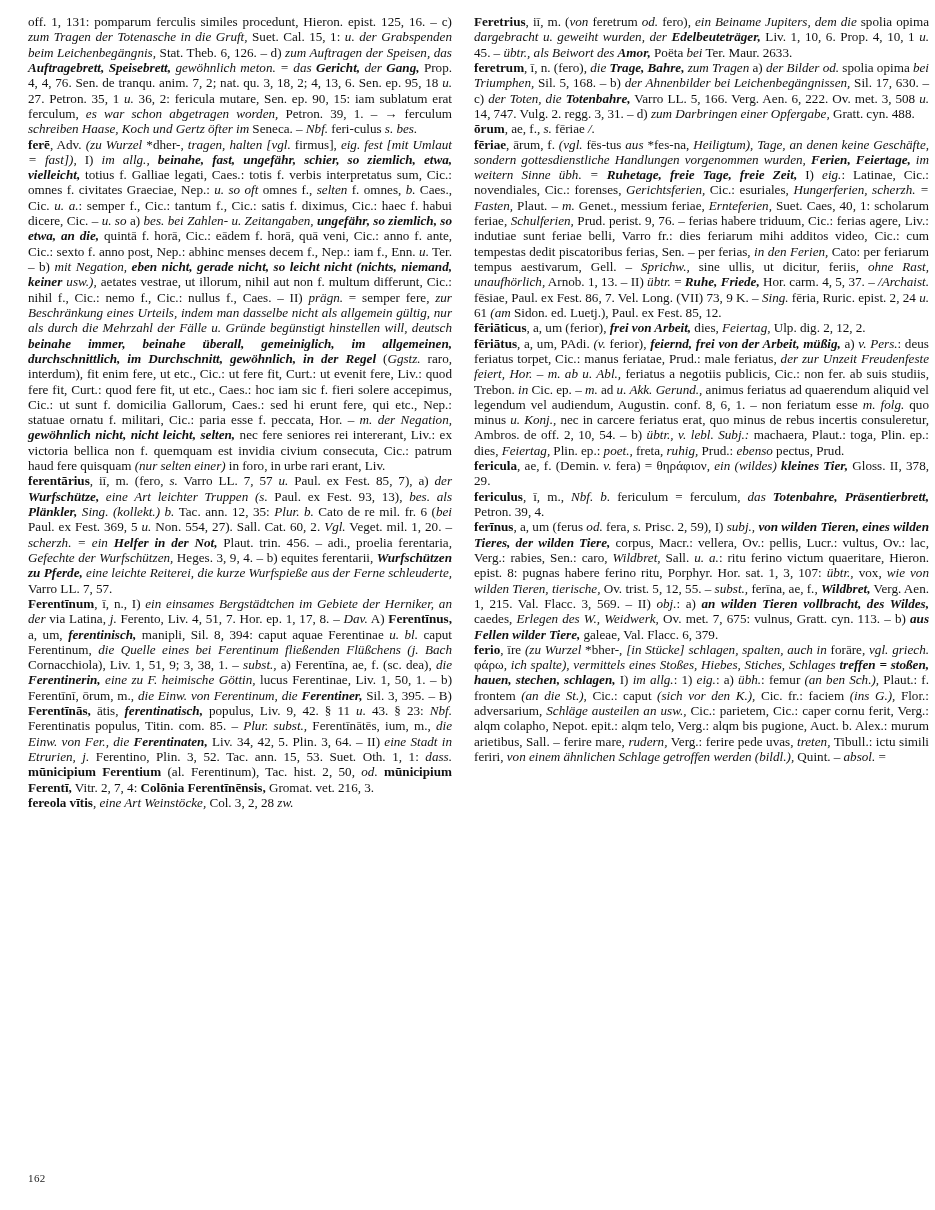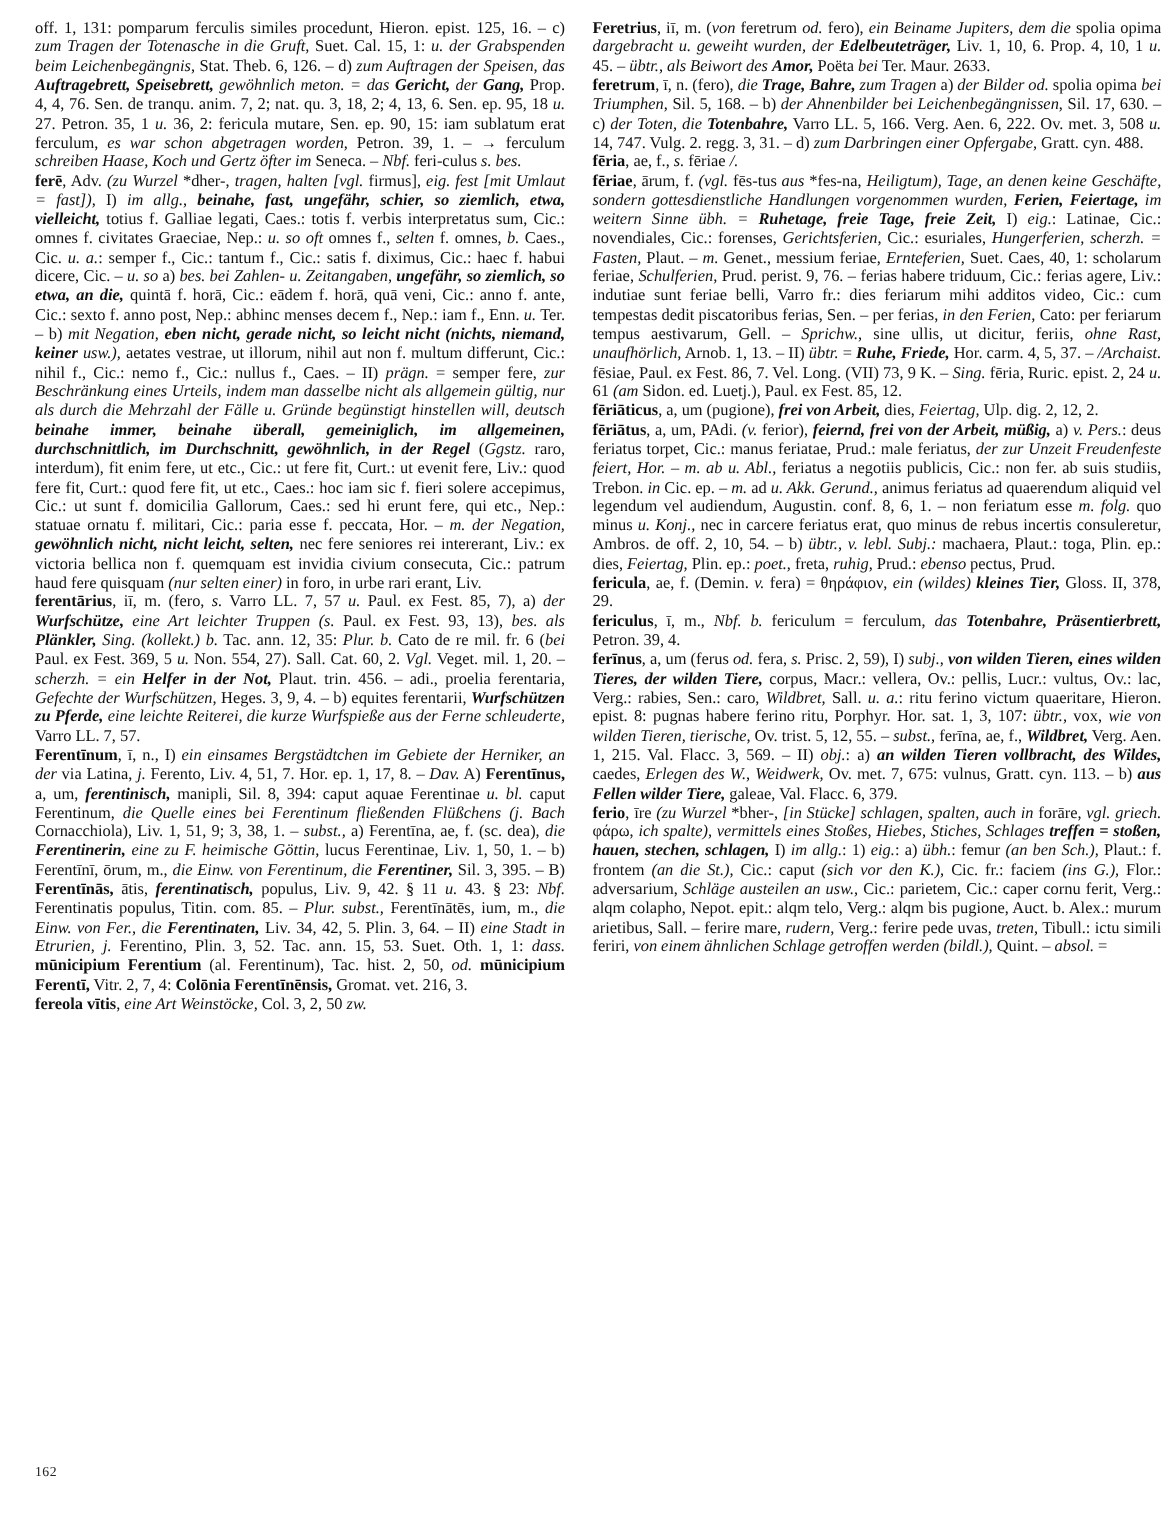--- a/index.html
+++ b/index.html
@@ -66,28 +66,28 @@
 </head>
 <body>
 
 <div id="page">
   <div id="columns">
     <div class="column left" id="col-left">
         <p class="entry"><span>off. 1, 131: pomparum ferculis similes procedunt, Hieron. epist. 125, 16. – c) </span><span class="i">zum Tragen der Totenasche in die Gruft,</span><span> Suet. Cal. 15, 1: </span><span class="i">u. der Grabspenden beim Leichenbegängnis,</span><span> Stat. Theb. 6, 126. – d) </span><span class="i">zum Auftragen der Speisen, das </span><span class="bi">Auftragebrett, Speisebrett,</span><span class="i"> gewöhnlich meton. = das </span><span class="bi">Gericht,</span><span class="i"> der </span><span class="bi">Gang,</span><span> Prop. 4, 4, 76. Sen. de tranqu. anim. 7, 2; nat. qu. 3, 18, 2; 4, 13, 6. Sen. ep. 95, 18 </span><span class="i">u.</span><span> 27. Petron. 35, 1 </span><span class="i">u.</span><span> 36, 2: fericula mutare, Sen. ep. 90, 15: iam sublatum erat ferculum, </span><span class="i">es war schon abgetragen worden,</span><span> Petron. 39, 1. – </span><span>→</span><span> ferculum </span><span class="i">schreiben Haase, Koch und Gertz öfter im</span><span> Seneca. – </span><span class="i">Nbf.</span><span> feri-culus </span><span class="i">s. bes.</span></p>
         <p class="entry"><span class="b">ferē</span><span>, Adv. </span><span class="i">(zu Wurzel</span><span> *dher-, </span><span class="i">tragen, halten [vgl.</span><span> firmus], </span><span class="i">eig. fest [mit Umlaut = fast]),</span><span> I) </span><span class="i">im allg.,</span><span> </span><span class="bi">beinahe, fast, ungefähr, schier, so ziemlich, etwa, vielleicht,</span><span> totius f. Galliae legati, Caes.: totis f. verbis interpretatus sum, Cic.: omnes f. civitates Graeciae, Nep.: </span><span class="i">u. so oft</span><span> omnes f., </span><span class="i">selten</span><span> f. omnes, </span><span class="i">b.</span><span> Caes., Cic. </span><span class="i">u. a.</span><span>: semper f., Cic.: tantum f., Cic.: satis f. diximus, Cic.: haec f. habui dicere, Cic. – </span><span class="i">u. so</span><span> a) </span><span class="i">bes. bei Zahlen- u. Zeitangaben, </span><span class="bi">ungefähr, so ziemlich, so etwa, an die,</span><span> quintā f. horā, Cic.: eādem f. horā, quā veni, Cic.: anno f. ante, Cic.: sexto f. anno post, Nep.: abhinc menses decem f., Nep.: iam f., Enn. </span><span class="i">u.</span><span> Ter. – b) </span><span class="i">mit Negation, </span><span class="bi">eben nicht, gerade nicht, so leicht nicht (nichts, niemand, keiner </span><span class="i">usw.),</span><span> aetates vestrae, ut illorum, nihil aut non f. multum differunt, Cic.: nihil f., Cic.: nemo f., Cic.: nullus f., Caes. – II) </span><span class="i">prägn.</span><span> = semper fere, </span><span class="i">zur Beschränkung eines Urteils, indem man dasselbe nicht als allgemein gültig, nur als durch die Mehrzahl der Fälle u. Gründe begünstigt hinstellen will, deutsch </span><span class="bi">beinahe immer, beinahe überall, gemeiniglich, im allgemeinen, durchschnittlich, im Durchschnitt, gewöhnlich, in der Regel</span><span> (</span><span class="i">Ggstz.</span><span> raro, interdum), fit enim fere, ut etc., Cic.: ut fere fit, Curt.: ut evenit fere, Liv.: quod fere fit, Curt.: quod fere fit, ut etc., Caes.: hoc iam sic f. fieri solere accepimus, Cic.: ut sunt f. domicilia Gallorum, Caes.: sed hi erunt fere, qui etc., Nep.: statuae ornatu f. militari, Cic.: paria esse f. peccata, Hor. – </span><span class="i">m. der Negation, </span><span class="bi">gewöhnlich nicht, nicht leicht, selten,</span><span> nec fere seniores rei intererant, Liv.: ex victoria bellica non f. quemquam est invidia civium consecuta, Cic.: patrum haud fere quisquam </span><span class="i">(nur selten einer)</span><span> in foro, in urbe rari erant, Liv.</span></p>
         <p class="entry"><span class="b">ferentārius</span><span>, iī, m. (fero, </span><span class="i">s.</span><span> Varro LL. 7, 57 </span><span class="i">u.</span><span> Paul. ex Fest. 85, 7), a) </span><span class="i">der </span><span class="bi">Wurfschütze,</span><span class="i"> eine Art leichter Truppen (s.</span><span> Paul. ex Fest. 93, 13), </span><span class="i">bes. als </span><span class="bi">Plänkler,</span><span class="i"> Sing. (kollekt.)</span><span> </span><span class="i">b.</span><span> Tac. ann. 12, 35: </span><span class="i">Plur. b.</span><span> Cato de re mil. fr. 6 (</span><span class="i">bei</span><span> Paul. ex Fest. 369, 5 </span><span class="i">u.</span><span> Non. 554, 27). Sall. Cat. 60, 2. </span><span class="i">Vgl.</span><span> Veget. mil. 1, 20. – </span><span class="i">scherzh. = ein </span><span class="bi">Helfer in der Not,</span><span> Plaut. trin. 456. – adi., proelia ferentaria, </span><span class="i">Gefechte der Wurfschützen,</span><span> Heges. 3, 9, 4. – b) equites ferentarii, </span><span class="bi">Wurfschützen zu Pferde,</span><span class="i"> eine leichte Reiterei, die kurze Wurfspieße aus der Ferne schleuderte,</span><span> Varro LL. 7, 57.</span></p>
         <p class="entry"><span class="b">Ferentīnum</span><span>, ī, n., I) </span><span class="i">ein einsames Bergstädtchen im Gebiete der Herniker, an der</span><span> via Latina, </span><span class="i">j.</span><span> Ferento, Liv. 4, 51, 7. Hor. ep. 1, 17, 8. – </span><span class="i">Dav.</span><span> A) </span><span class="b">Ferentīnus,</span><span> a, um, </span><span class="bi">ferentinisch,</span><span> manipli, Sil. 8, 394: caput aquae Ferentinae </span><span class="i">u. bl.</span><span> caput Ferentinum, </span><span class="i">die Quelle eines bei Ferentinum fließenden Flüßchens (j. Bach</span><span> Cornacchiola), Liv. 1, 51, 9; 3, 38, 1. – </span><span class="i">subst.,</span><span> a) Ferentīna, ae, f. (sc. dea), </span><span class="i">die </span><span class="bi">Ferentinerin,</span><span class="i"> eine zu F. heimische Göttin,</span><span> lucus Ferentinae, Liv. 1, 50, 1. – b) Ferentīnī, ōrum, m., </span><span class="i">die Einw. von Ferentinum, die </span><span class="bi">Ferentiner,</span><span> Sil. 3, 395. – B) </span><span class="b">Ferentīnās,</span><span> ātis, </span><span class="bi">ferentinatisch,</span><span> populus, Liv. 9, 42. § 11 </span><span class="i">u.</span><span> 43. § 23: </span><span class="i">Nbf.</span><span> Ferentinatis populus, Titin. com. 85. – </span><span class="i">Plur. subst.,</span><span> Ferentīnātēs, ium, m., </span><span class="i">die Einw. von Fer., die </span><span class="bi">Ferentinaten,</span><span> Liv. 34, 42, 5. Plin. 3, 64. – II) </span><span class="i">eine Stadt in Etrurien, j.</span><span> Ferentino, Plin. 3, 52. Tac. ann. 15, 53. Suet. Oth. 1, 1: </span><span class="i">dass.</span><span> </span><span class="b">mūnicipium Ferentium</span><span> (al. Ferentinum), Tac. hist. 2, 50, </span><span class="i">od.</span><span> </span><span class="b">mūnicipium Ferentī,</span><span> Vitr. 2, 7, 4: </span><span class="b">Colōnia Ferentīnēnsis,</span><span> Gromat. vet. 216, 3.</span></p>
-        <p class="entry"><span class="b">fereola vītis</span><span>, </span><span class="i">eine Art Weinstöcke,</span><span> Col. 3, 2, 50 </span><span class="i">zw.</span></p>
+        <p class="entry"><span class="b">fereola vītis</span><span>, </span><span class="i">eine Art Weinstöcke,</span><span> Col. 3, 2, 28 </span><span class="i">zw.</span></p>
       </div>
     <div class="column right" id="col-right">
         <p class="entry"><span class="b">Feretrius</span><span>, iī, m. (</span><span class="i">von</span><span> feretrum </span><span class="i">od.</span><span> fero), </span><span class="i">ein Beiname Jupiters, dem die</span><span> spolia opima </span><span class="i">dargebracht u. geweiht wurden, der </span><span class="bi">Edelbeuteträger,</span><span> Liv. 1, 10, 6. Prop. 4, 10, 1 </span><span class="i">u.</span><span> 45. – </span><span class="i">übtr., als Beiwort des </span><span class="bi">Amor,</span><span> Poëta </span><span class="i">bei</span><span> Ter. Maur. 2633.</span></p>
         <p class="entry"><span class="b">feretrum</span><span>, ī, n. (fero), </span><span class="i">die </span><span class="bi">Trage, Bahre,</span><span class="i"> zum Tragen</span><span> a) </span><span class="i">der Bilder od.</span><span> spolia opima </span><span class="i">bei Triumphen,</span><span> Sil. 5, 168. – b) </span><span class="i">der Ahnenbilder bei Leichenbegängnissen,</span><span> Sil. 17, 630. – c) </span><span class="i">der Toten, die </span><span class="bi">Totenbahre,</span><span> Varro LL. 5, 166. Verg. Aen. 6, 222. Ov. met. 3, 508 </span><span class="i">u.</span><span> 14, 747. Vulg. 2. regg. 3, 31. – d) </span><span class="i">zum Darbringen einer Opfergabe,</span><span> Gratt. cyn. 488.</span></p>
-        <p class="entry"><span class="b">fēria</span><span>, ae, f., </span><span class="i">s.</span><span> fēriae </span><span class="i">/.</span></p>
+        <p class="entry"><span class="b">ōrum</span><span>, ae, f., </span><span class="i">s.</span><span> fēriae </span><span class="i">/.</span></p>
         <p class="entry"><span class="b">fēriae</span><span>, ārum, f. </span><span class="i">(vgl.</span><span> fēs-tus </span><span class="i">aus</span><span> *fes-na, </span><span class="i">Heiligtum), Tage, an denen keine Geschäfte, sondern gottesdienstliche Handlungen vorgenommen wurden, </span><span class="bi">Ferien, Feiertage,</span><span class="i"> im weitern Sinne übh. = </span><span class="bi">Ruhetage, freie Tage, freie Zeit,</span><span> I) </span><span class="i">eig.</span><span>: Latinae, Cic.: novendiales, Cic.: forenses, </span><span class="i">Gerichtsferien,</span><span> Cic.: esuriales, </span><span class="i">Hungerferien, scherzh. = Fasten,</span><span> Plaut. – </span><span class="i">m.</span><span> Genet., messium feriae, </span><span class="i">Ernteferien,</span><span> Suet. Caes, 40, 1: scholarum feriae, </span><span class="i">Schulferien,</span><span> Prud. perist. 9, 76. – ferias habere triduum, Cic.: ferias agere, Liv.: indutiae sunt feriae belli, Varro fr.: dies feriarum mihi additos video, Cic.: cum tempestas dedit piscatoribus ferias, Sen. – per ferias, </span><span class="i">in den Ferien,</span><span> Cato: per feriarum tempus aestivarum, Gell. – </span><span class="i">Sprichw.,</span><span> sine ullis, ut dicitur, feriis, </span><span class="i">ohne Rast, unaufhörlich,</span><span> Arnob. 1, 13. – II) </span><span class="i">übtr.</span><span> = </span><span class="bi">Ruhe, Friede,</span><span> Hor. carm. 4, 5, 37. – </span><span class="i">/Archaist.</span><span> fēsiae, Paul. ex Fest. 86, 7. Vel. Long. (VII) 73, 9 K. – </span><span class="i">Sing.</span><span> fēria, Ruric. epist. 2, 24 </span><span class="i">u.</span><span> 61 </span><span class="i">(am</span><span> Sidon. ed. Luetj.), Paul. ex Fest. 85, 12.</span></p>
-        <p class="entry"><span class="b">fēriāticus</span><span>, a, um (pugione), </span><span class="bi">frei von Arbeit,</span><span> dies, </span><span class="i">Feiertag,</span><span> Ulp. dig. 2, 12, 2.</span></p>
+        <p class="entry"><span class="b">fēriāticus</span><span>, a, um (ferior), </span><span class="bi">frei von Arbeit,</span><span> dies, </span><span class="i">Feiertag,</span><span> Ulp. dig. 2, 12, 2.</span></p>
         <p class="entry"><span class="b">fēriātus</span><span>, a, um, PAdi. </span><span class="i">(v.</span><span> ferior), </span><span class="bi">feiernd, frei von der Arbeit, müßig,</span><span> a) </span><span class="i">v. Pers.</span><span>: deus feriatus torpet, Cic.: manus feriatae, Prud.: male feriatus, </span><span class="i">der zur Unzeit Freudenfeste feiert, Hor. – m. ab u. Abl.,</span><span> feriatus a negotiis publicis, Cic.: non fer. ab suis studiis, Trebon. </span><span class="i">in</span><span> Cic. ep. – </span><span class="i">m.</span><span> ad </span><span class="i">u. Akk. Gerund.,</span><span> animus feriatus ad quaerendum aliquid vel legendum vel audiendum, Augustin. conf. 8, 6, 1. – non feriatum esse </span><span class="i">m. folg.</span><span> quo minus </span><span class="i">u. Konj.,</span><span> nec in carcere feriatus erat, quo minus de rebus incertis consuleretur, Ambros. de off. 2, 10, 54. – b) </span><span class="i">übtr., v. lebl. Subj.:</span><span> machaera, Plaut.: toga, Plin. ep.: dies, </span><span class="i">Feiertag,</span><span> Plin. ep.: </span><span class="i">poet.,</span><span> freta, </span><span class="i">ruhig,</span><span> Prud.: </span><span class="i">ebenso</span><span> pectus, Prud.</span></p>
         <p class="entry"><span class="b">fericula</span><span>, ae, f. (Demin. </span><span class="i">v.</span><span> fera) = θηράφιον, </span><span class="i">ein (wildes) </span><span class="bi">kleines Tier,</span><span> Gloss. II, 378, 29.</span></p>
         <p class="entry"><span class="b">fericulus</span><span>, ī, m., </span><span class="i">Nbf. b.</span><span> fericulum = ferculum, </span><span class="i">das </span><span class="bi">Totenbahre, Präsentierbrett,</span><span> Petron. 39, 4.</span></p>
         <p class="entry"><span class="b">ferīnus</span><span>, a, um (ferus </span><span class="i">od.</span><span> fera, </span><span class="i">s.</span><span> Prisc. 2, 59), I) </span><span class="i">subj.,</span><span> </span><span class="bi">von wilden Tieren, eines wilden Tieres, der wilden Tiere,</span><span> corpus, Macr.: vellera, Ov.: pellis, Lucr.: vultus, Ov.: lac, Verg.: rabies, Sen.: caro, </span><span class="i">Wildbret,</span><span> Sall. </span><span class="i">u. a.</span><span>: ritu ferino victum quaeritare, Hieron. epist. 8: pugnas habere ferino ritu, Porphyr. Hor. sat. 1, 3, 107: </span><span class="i">übtr.,</span><span> vox, </span><span class="i">wie von wilden Tieren, tierische,</span><span> Ov. trist. 5, 12, 55. – </span><span class="i">subst.,</span><span> ferīna, ae, f., </span><span class="bi">Wildbret,</span><span> Verg. Aen. 1, 215. Val. Flacc. 3, 569. – II) </span><span class="i">obj.</span><span>: a) </span><span class="bi">an wilden Tieren vollbracht, des Wildes,</span><span> caedes, </span><span class="i">Erlegen des W., Weidwerk,</span><span> Ov. met. 7, 675: vulnus, Gratt. cyn. 113. – b) </span><span class="bi">aus Fellen wilder Tiere,</span><span> galeae, Val. Flacc. 6, 379.</span></p>
         <p class="entry"><span class="b">ferio</span><span>, īre </span><span class="i">(zu Wurzel</span><span> *bher-, </span><span class="i">[in Stücke] schlagen, spalten, auch in</span><span> forāre, </span><span class="i">vgl. griech.</span><span> φάρω, </span><span class="i">ich spalte), vermittels eines Stoßes, Hiebes, Stiches, Schlages </span><span class="bi">treffen = stoßen, hauen, stechen, schlagen,</span><span> I) </span><span class="i">im allg.</span><span>: 1) </span><span class="i">eig.</span><span>: a) </span><span class="i">übh.</span><span>: femur </span><span class="i">(an ben Sch.),</span><span> Plaut.: f. frontem </span><span class="i">(an die St.),</span><span> Cic.: caput </span><span class="i">(sich vor den K.),</span><span> Cic. fr.: faciem </span><span class="i">(ins G.),</span><span> Flor.: adversarium, </span><span class="i">Schläge austeilen an usw.,</span><span> Cic.: parietem, Cic.: caper cornu ferit, Verg.: alqm colapho, Nepot. epit.: alqm telo, Verg.: alqm bis pugione, Auct. b. Alex.: murum arietibus, Sall. – ferire mare, </span><span class="i">rudern,</span><span> Verg.: ferire pede uvas, </span><span class="i">treten,</span><span> Tibull.: ictu simili feriri, </span><span class="i">von einem ähnlichen Schlage getroffen werden (bildl.),</span><span> Quint. – </span><span class="i">absol.</span><span> =</span></p>
       </div>
   </div>
   <div id="folio">162</div>
 </div>
 

